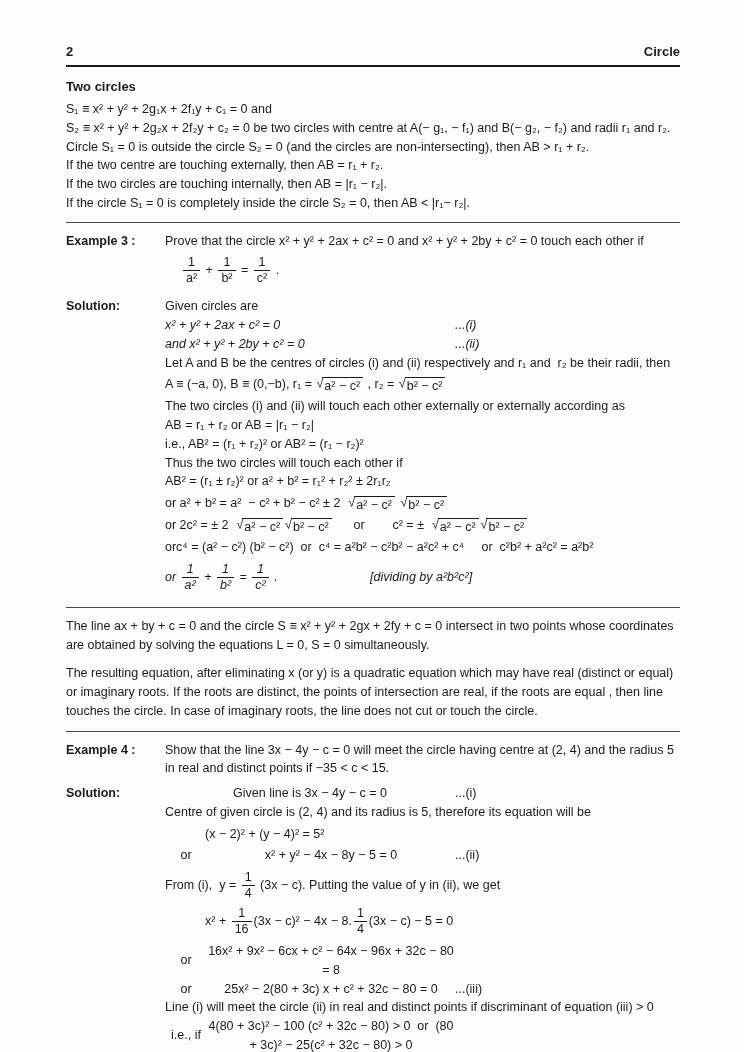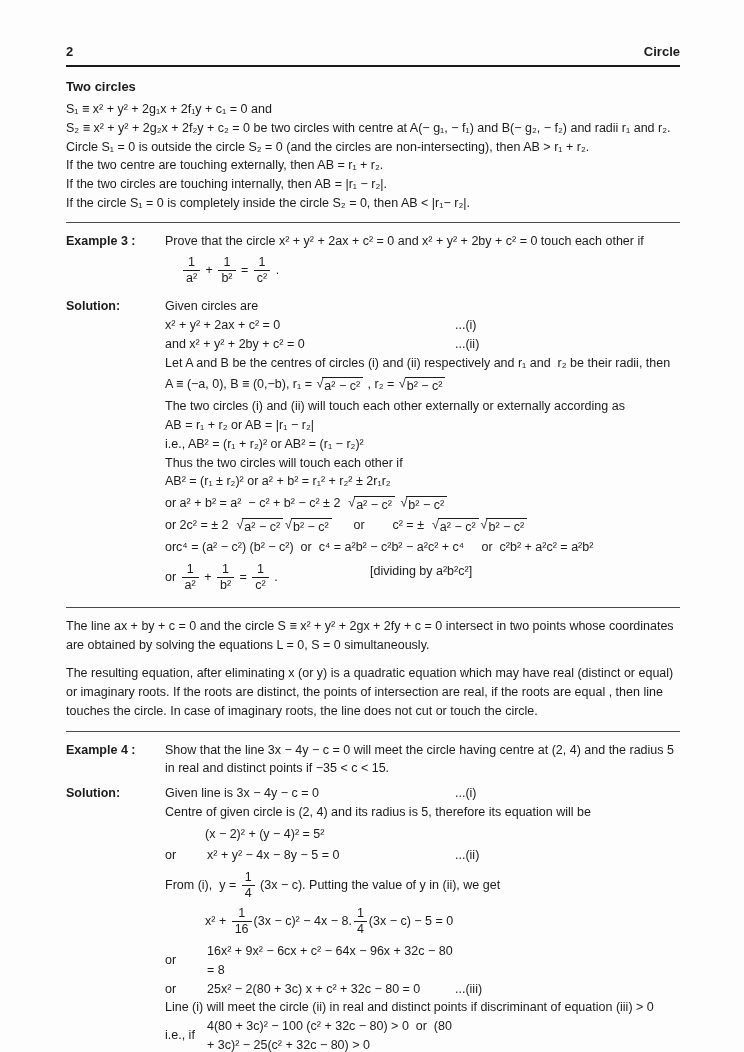--- a/index.html
+++ b/index.html
@@ -13,25 +13,25 @@
   .pagehead{display:flex;justify-content:space-between;font-weight:bold;font-size:13px;margin-bottom:3px;}
   .rule{border:0;}
   .rule.thick{height:2px;background:#1a1a1a;margin:0 0 10px 0;}
   .rule.thin{height:1px;background:#4a4a4a;margin:9px 0;}
   .h{font-size:13px;font-weight:bold;margin:0 0 4px 0;}
   .ln{margin:0;white-space:pre-wrap;}
   .para{margin:0 0 10px 0;}
   .exrow{display:flex;margin:0 0 6px 0;gap:22px;}
   .exlabel{flex:0 0 77px;font-weight:bold;white-space:nowrap;}
   .excol{flex:1;min-width:0;}
-  .eqrow{display:flex;align-items:flex-start;}
+  .eqrow{display:flex;align-items:center;font-style:italic;}
   .eqrow .seq{flex:0 0 290px;white-space:pre-wrap;}
   .eqrow.divrow .seq{flex:0 0 205px;}
   .eqrow .tag,.eqrow .note{white-space:pre-wrap;}
-  .srow{display:flex;align-items:center;}
+  .srow{display:flex;align-items:center;text-align:center;}
   .srow .pre{flex:0 0 42px;white-space:pre-wrap;}
   .srow .seq{flex:0 0 248px;white-space:pre-wrap;}
   .srow.nopre .seq{flex:0 0 290px;}
   .mathline{white-space:pre-wrap;margin:3px 0;}
   .fracline{margin:5px 0;}
   .ind16{padding-left:16px;}
   .ind40{padding-left:40px;}
   
   .frac{display:inline-block;vertical-align:middle;text-align:center;margin:0 2px;}
   .fnum{display:block;border-bottom:1px solid #1b1b1b;padding:0 3px;line-height:1.2;}

